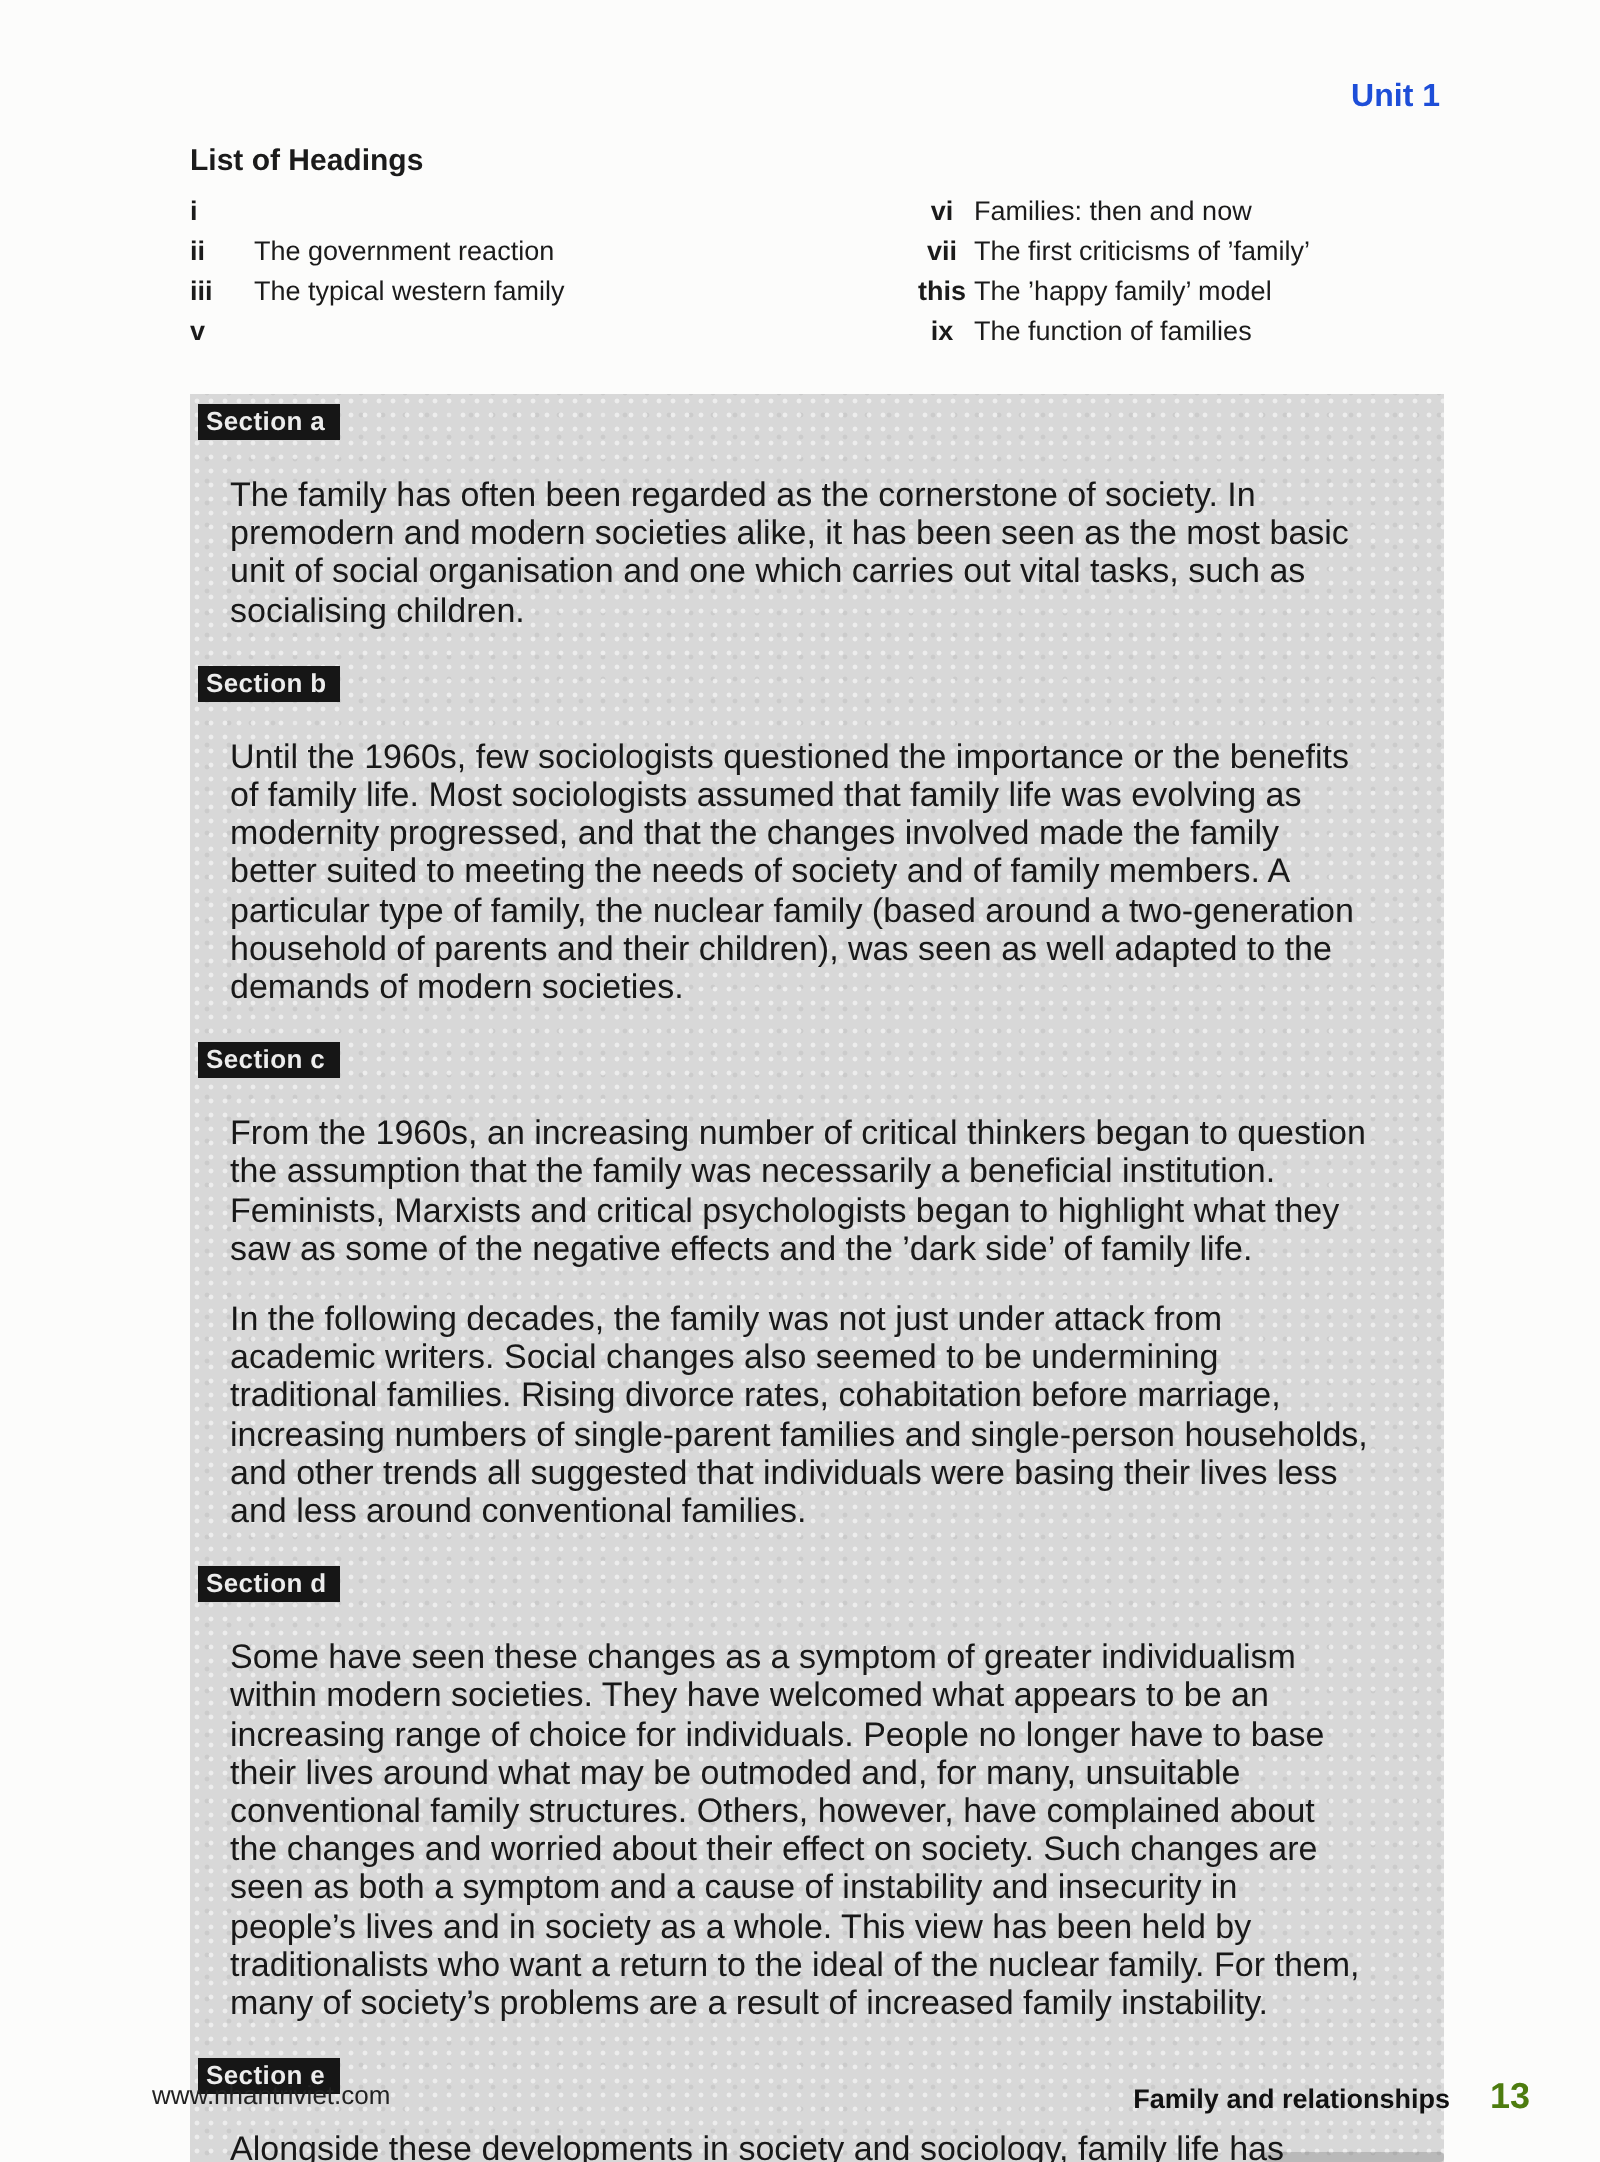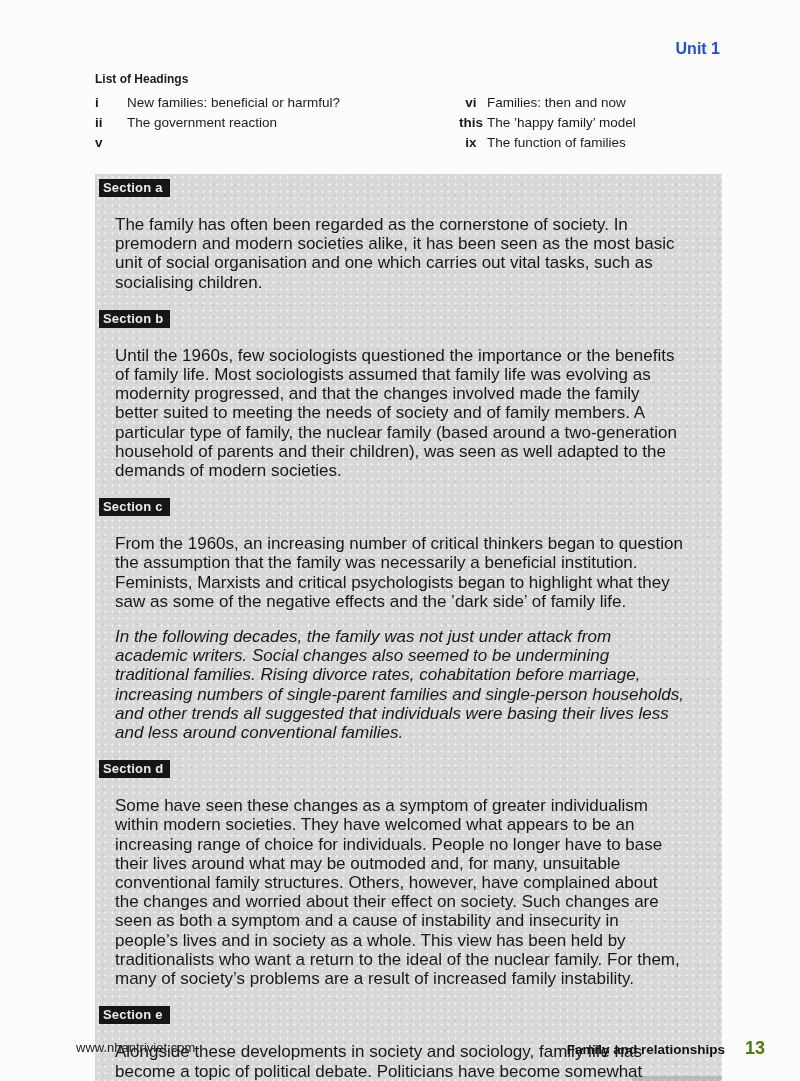--- a/index.html
+++ b/index.html
@@ -14,21 +14,21 @@
   }
   .unit {
     padding:40px 80px 0 0;
     text-align:right;
     font-size:16px;
     font-weight:bold;
     color:#1d4ed8;
   }
   
   .headings { margin:14px 0 0 95px; width:640px; }
-  .headings-title { font-size:12px; font-weight:bold; margin-bottom:7px; }
+  .headings-title { font-size:15px; font-weight:bold; margin-bottom:7px; }
   .headings-cols { display:flex; }
   .headings-col-left { width:360px; }
   .headings-col-right { width:270px;text-align:center; }
   .h-item { display:flex; font-size:13.5px; line-height:20px; }
   .h-item .num { width:32px; font-weight:bold; flex:0 0 32px; }
   
   .passage {
     margin:21px 0 0 95px;
     width:627px;
     background-color:#d8d8d8;
@@ -49,21 +49,21 @@
     padding:1px 7px 2px 4px;
     margin:2px 0 2px;
     letter-spacing:.2px;
   }
   .passage p {
     font-size:17px;
     line-height:19.2px;
     color:#181818;
     margin:16px;
   }
-  .passage p.gap { margin-top:9px;font-style:italic; }
+  .passage p.gap { margin-top:9px; }
   
   .answers { margin:17px 0 0 90px; display:flex; }
   .answers-col-left { width:335px; }
   .answers-col-right { width:300px; }
   .a-row { display:flex; align-items:flex-end; height:25px; }
   .a-label { font-weight:bold; font-size:13.5px; width:88px; flex:0 0 88px; }
   .a-blank {
     display:inline-block;
     width:82px;
     border-bottom:1px dotted #8a8a8a;
@@ -94,34 +94,41 @@
 <div>
 
   <div class="unit">Unit 1</div>
 
   <div class="headings">
     <div class="headings-title">List of Headings</div>
     <div class="headings-cols">
       <div class="headings-col-left">
         <div class="h-item">
           <span class="num">i</span>
-          <span>New families: beneficial or harmful?</span>
         </div>
         <div class="h-item">
           <span class="num">ii</span>
           <span>The government reaction</span>
+        </div>
+        <div class="h-item">
+          <span class="num">iii</span>
+          <span>The typical western family</span>
         </div>
         <div class="h-item">
           <span class="num">v</span>
         </div>
       </div>
       <div class="headings-col-right">
         <div class="h-item">
           <span class="num">vi</span>
           <span>Families: then and now</span>
+        </div>
+        <div class="h-item">
+          <span class="num">vii</span>
+          <span>The first criticisms of ’family’</span>
         </div>
         <div class="h-item">
           <span class="num">this</span>
           <span>The ’happy family’ model</span>
         </div>
         <div class="h-item">
           <span class="num">ix</span>
           <span>The function of families</span>
         </div>
       </div>

